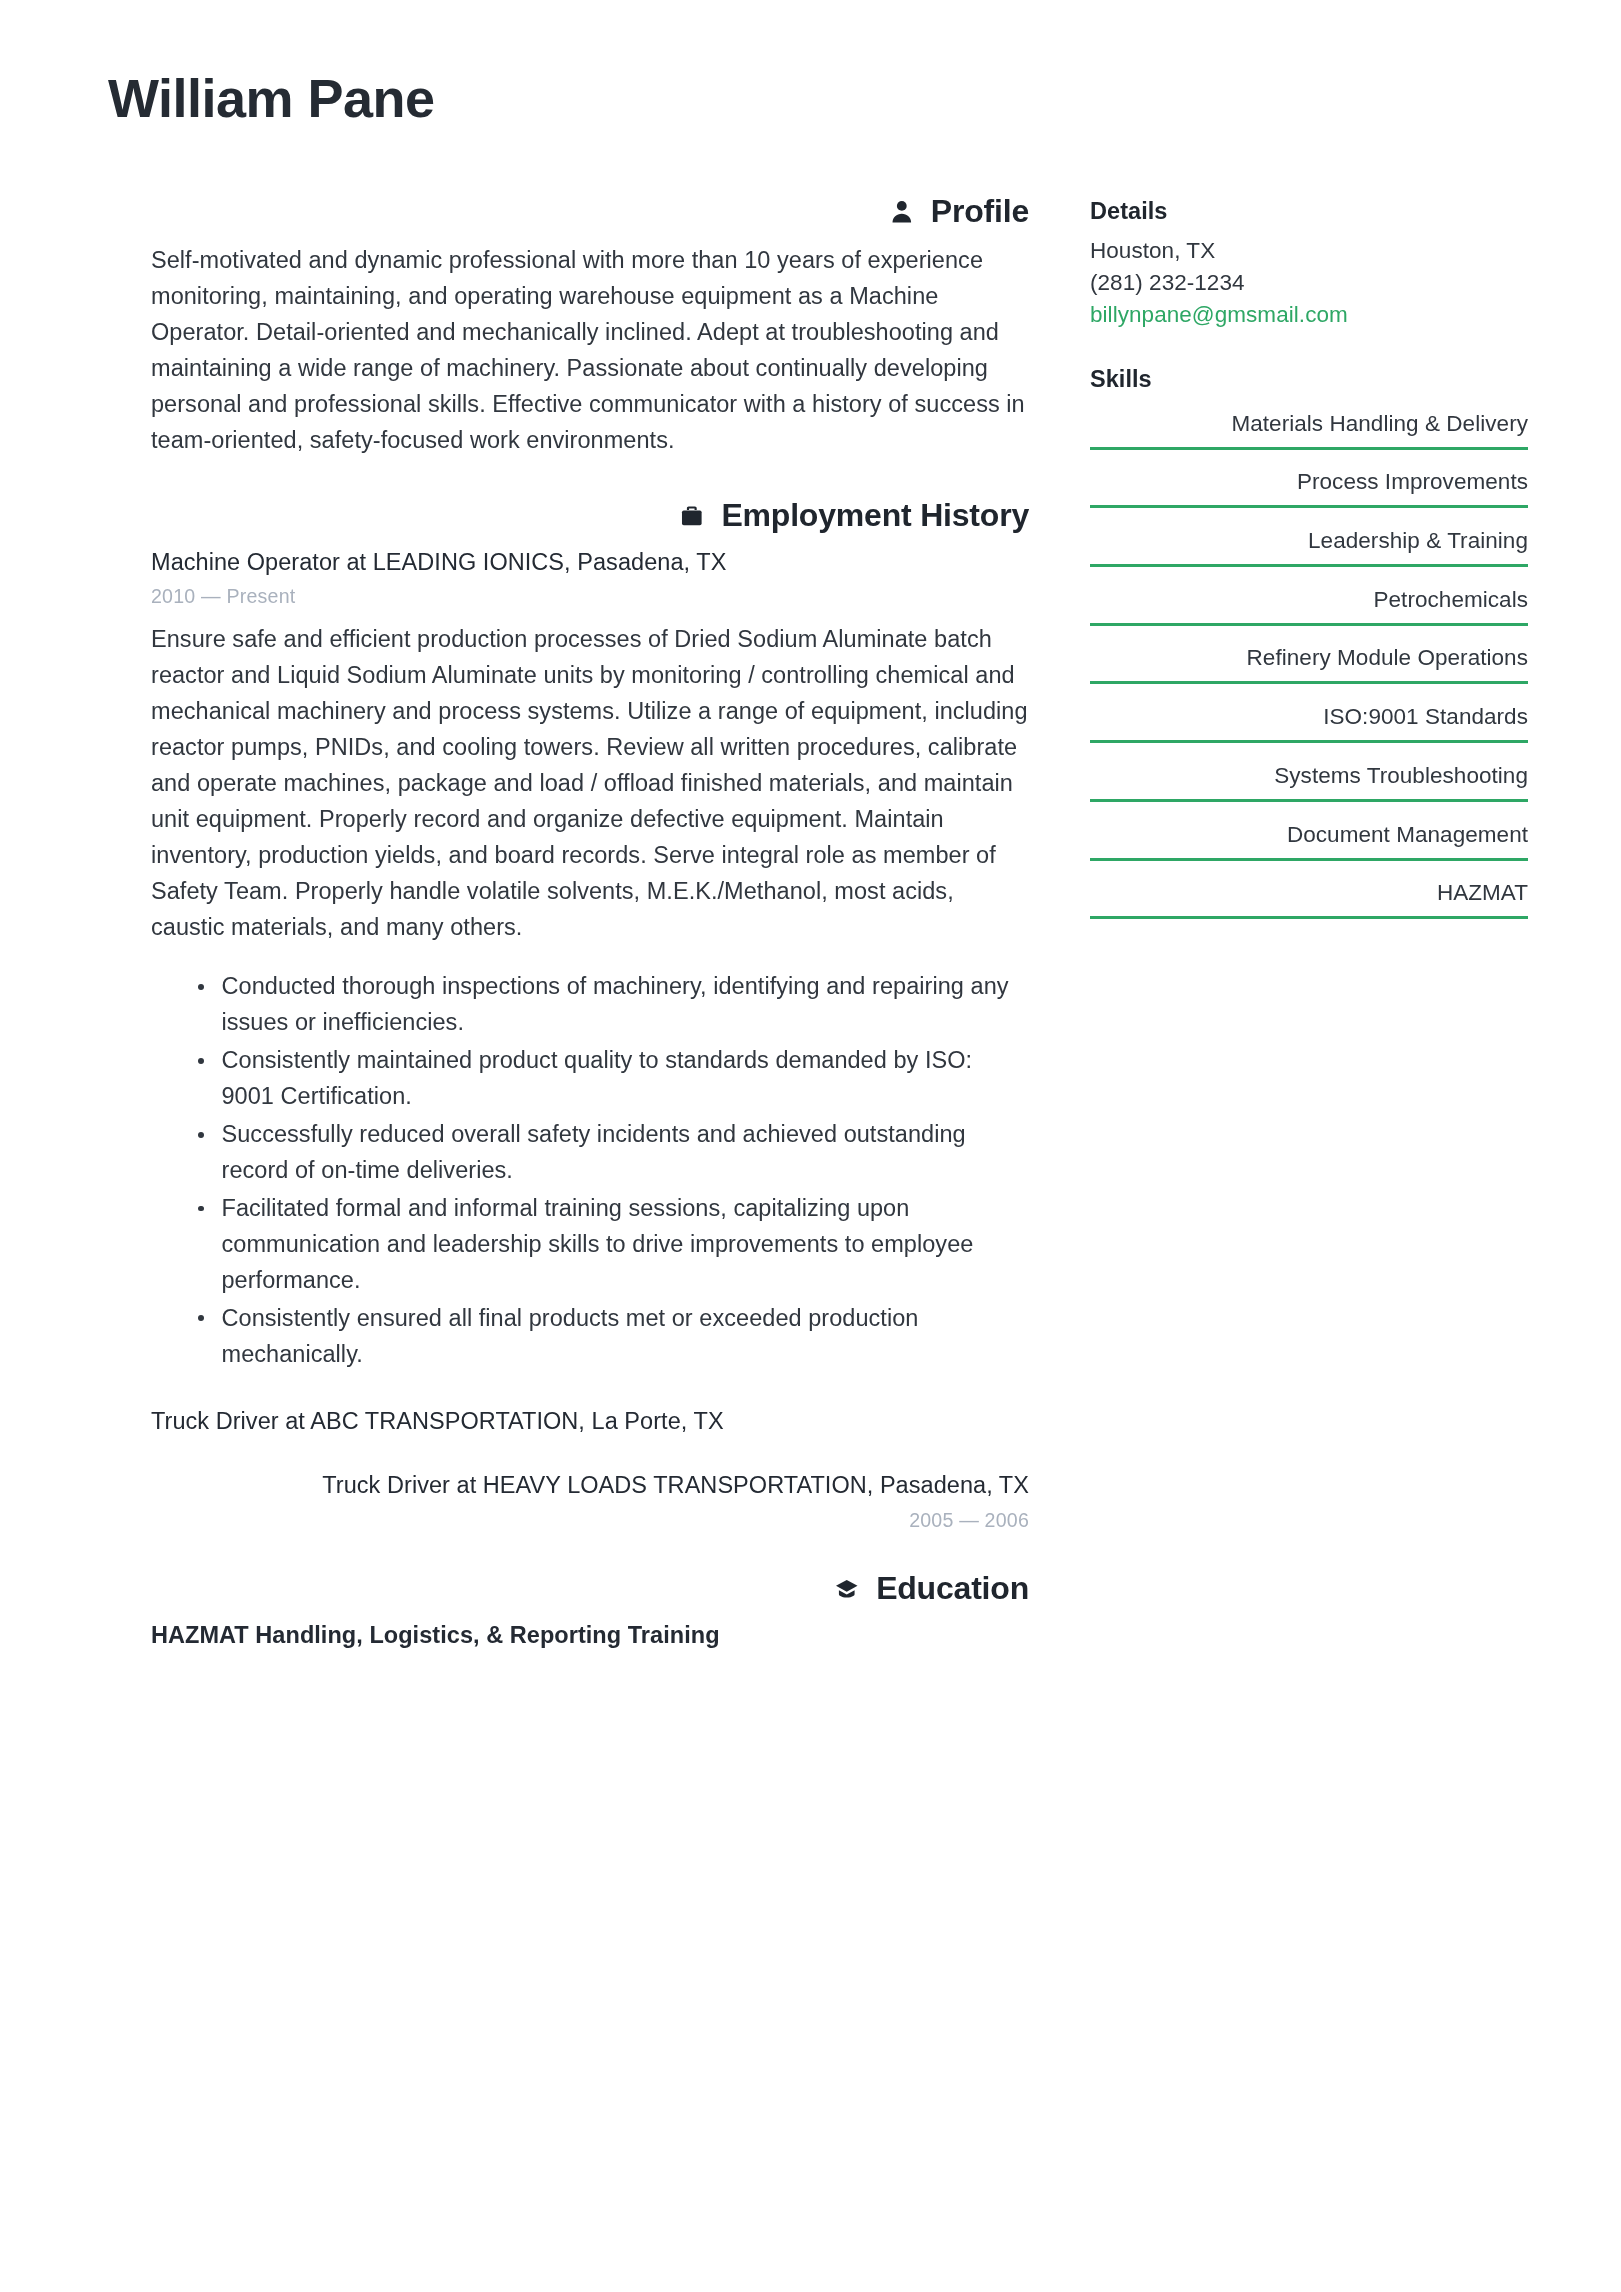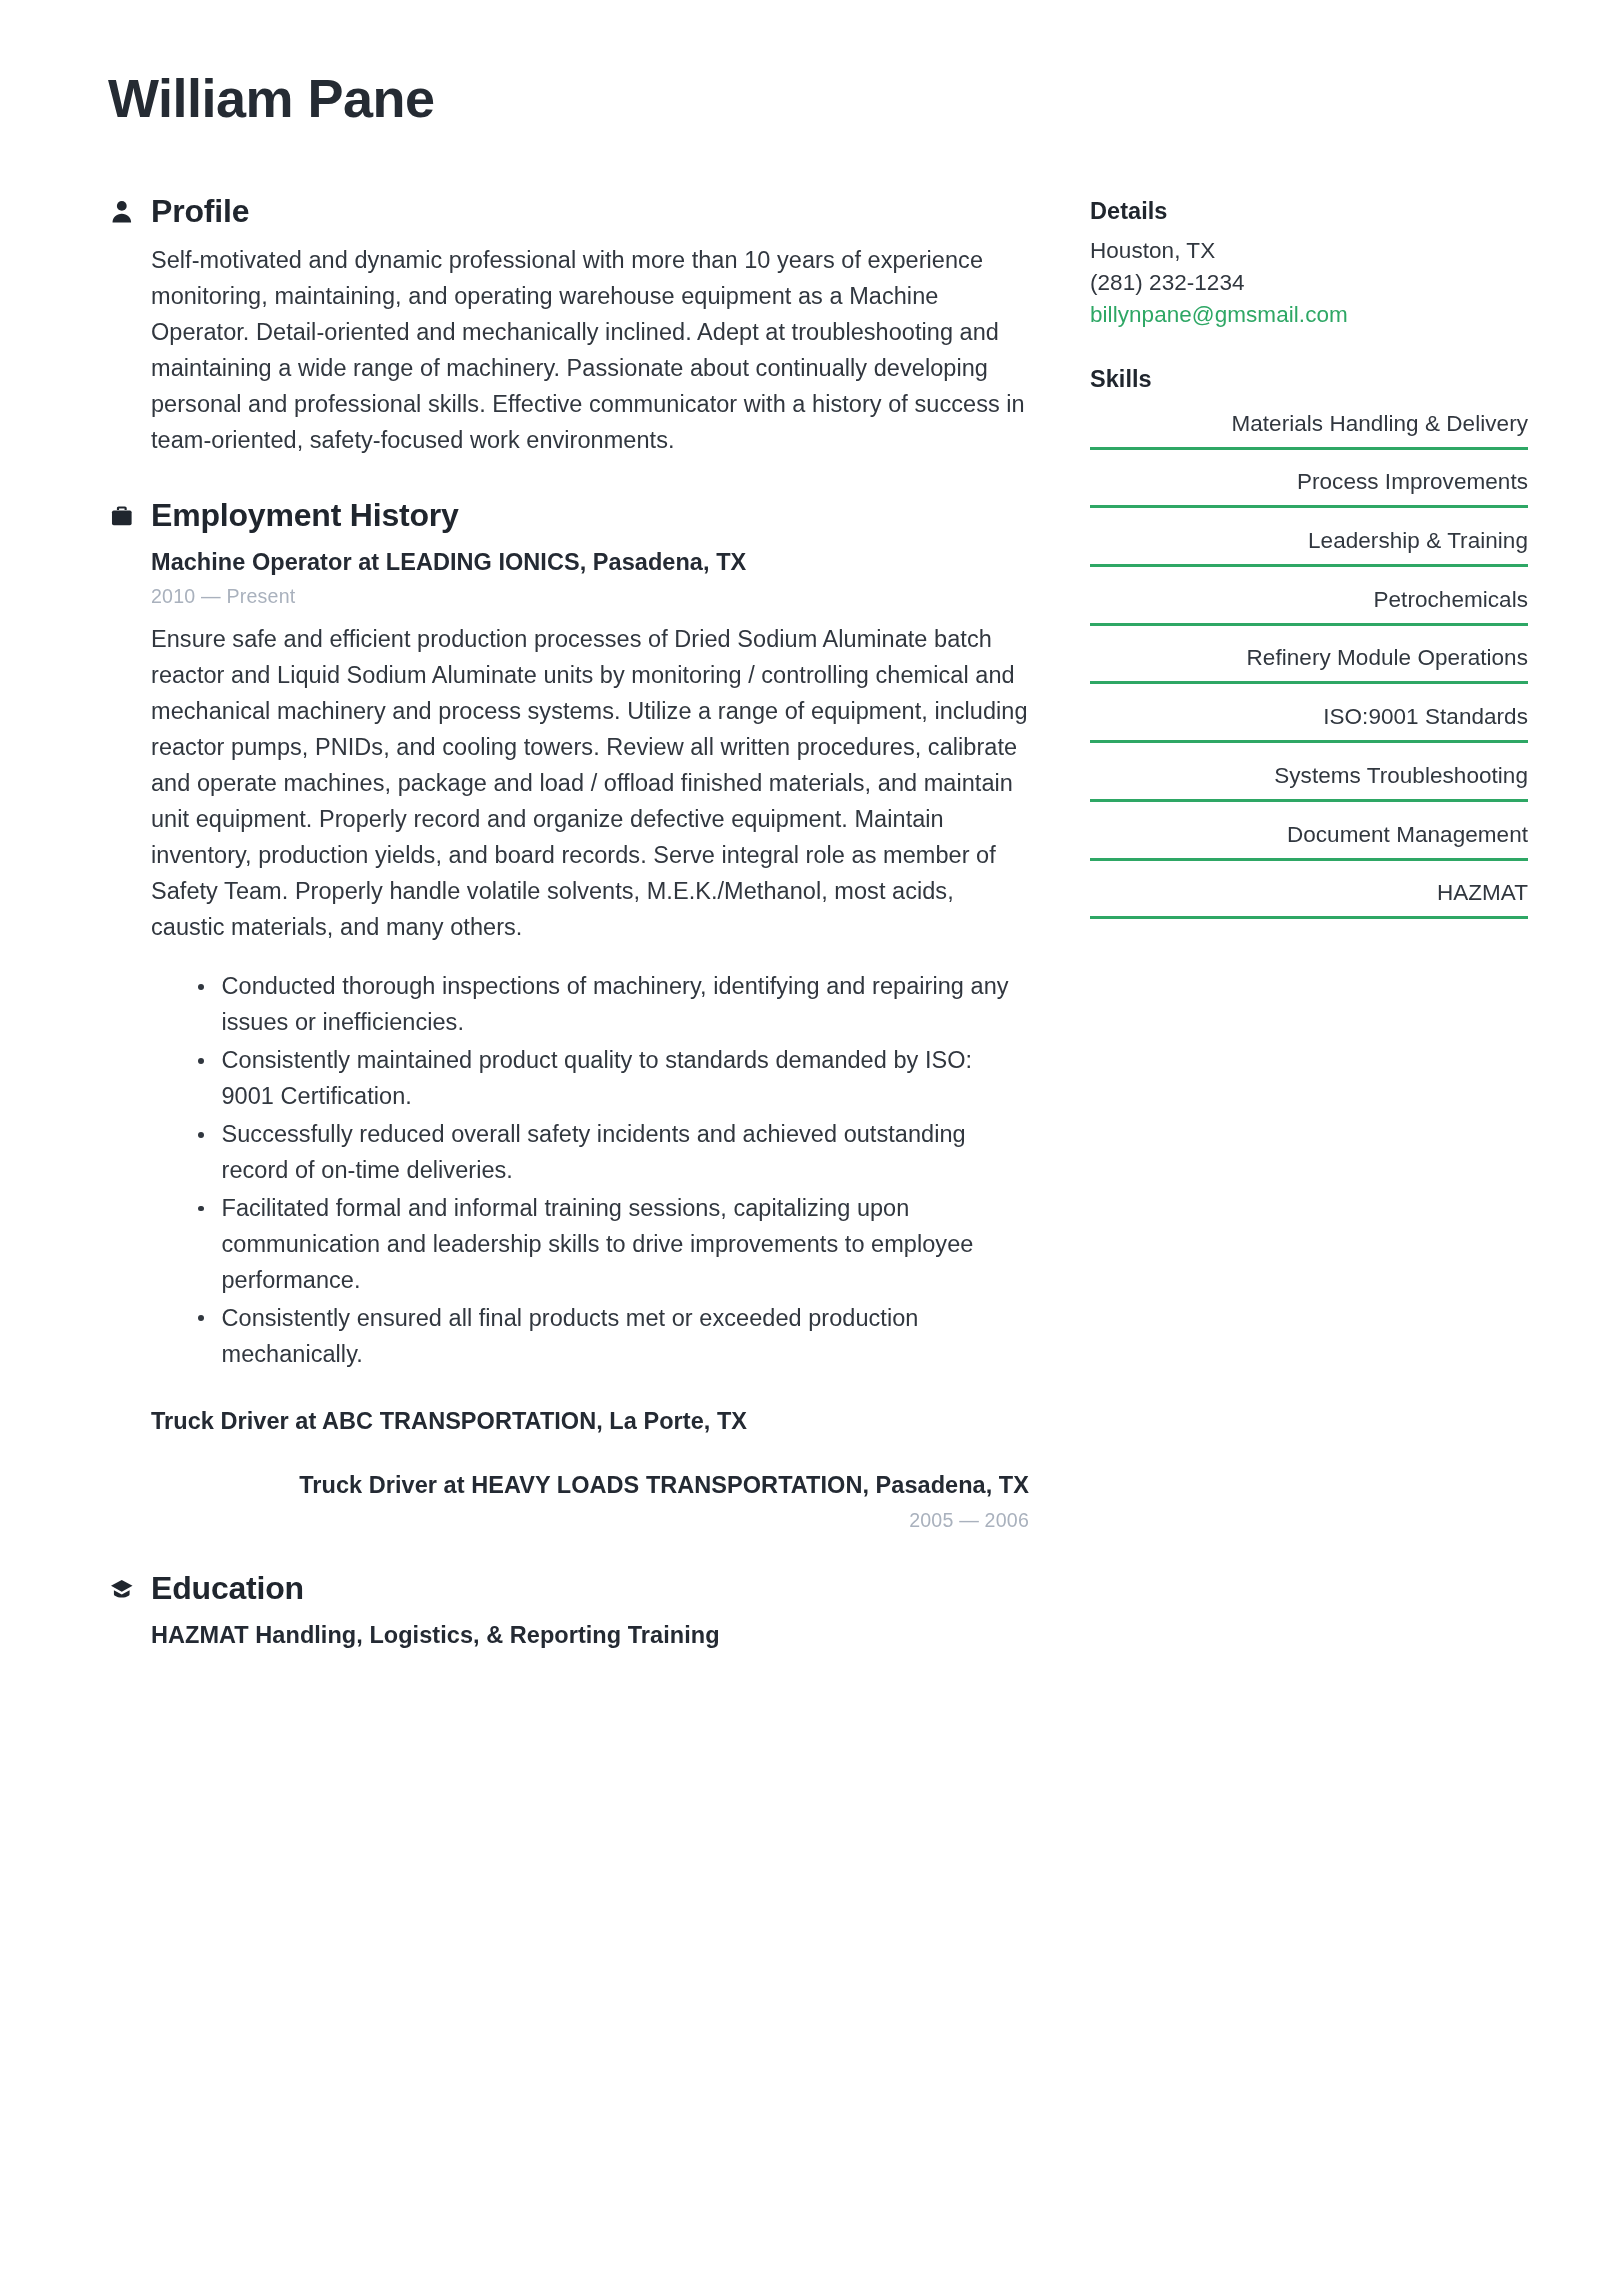--- a/index.html
+++ b/index.html
@@ -61,20 +61,21 @@
 
   
   .section {
     margin-bottom: 39px;
   }
   .section-head {
     display: flex;
     align-items: center;
     gap: 15.7px;
     margin-bottom: 13.7px;
+    justify-content: flex-end;
   }
   .section-icon {
     width: 27.4px;
     flex: 0 0 27.4px;
     display: flex;
     align-items: center;
     justify-content: center;
     color: #20262e;
   }
   .section-icon svg { display: block; }
@@ -98,21 +99,21 @@
     letter-spacing: 0.05px;
   }
 
   
   .job {
     margin-bottom: 33px;
   }
   .job:last-child { margin-bottom: 0; text-align: right; }
   .job-header {
     font-size: 23.5px;
-    font-weight: 700;
+    font-weight: 400;
     color: #242a33;
     line-height: 1.35;
     letter-spacing: 0.05px;
   }
   .job-dates {
     font-size: 19.6px;
     color: #a9b1bd;
     margin-top: 6.9px;
     margin-bottom: 13.7px;
     letter-spacing: 0.2px;

